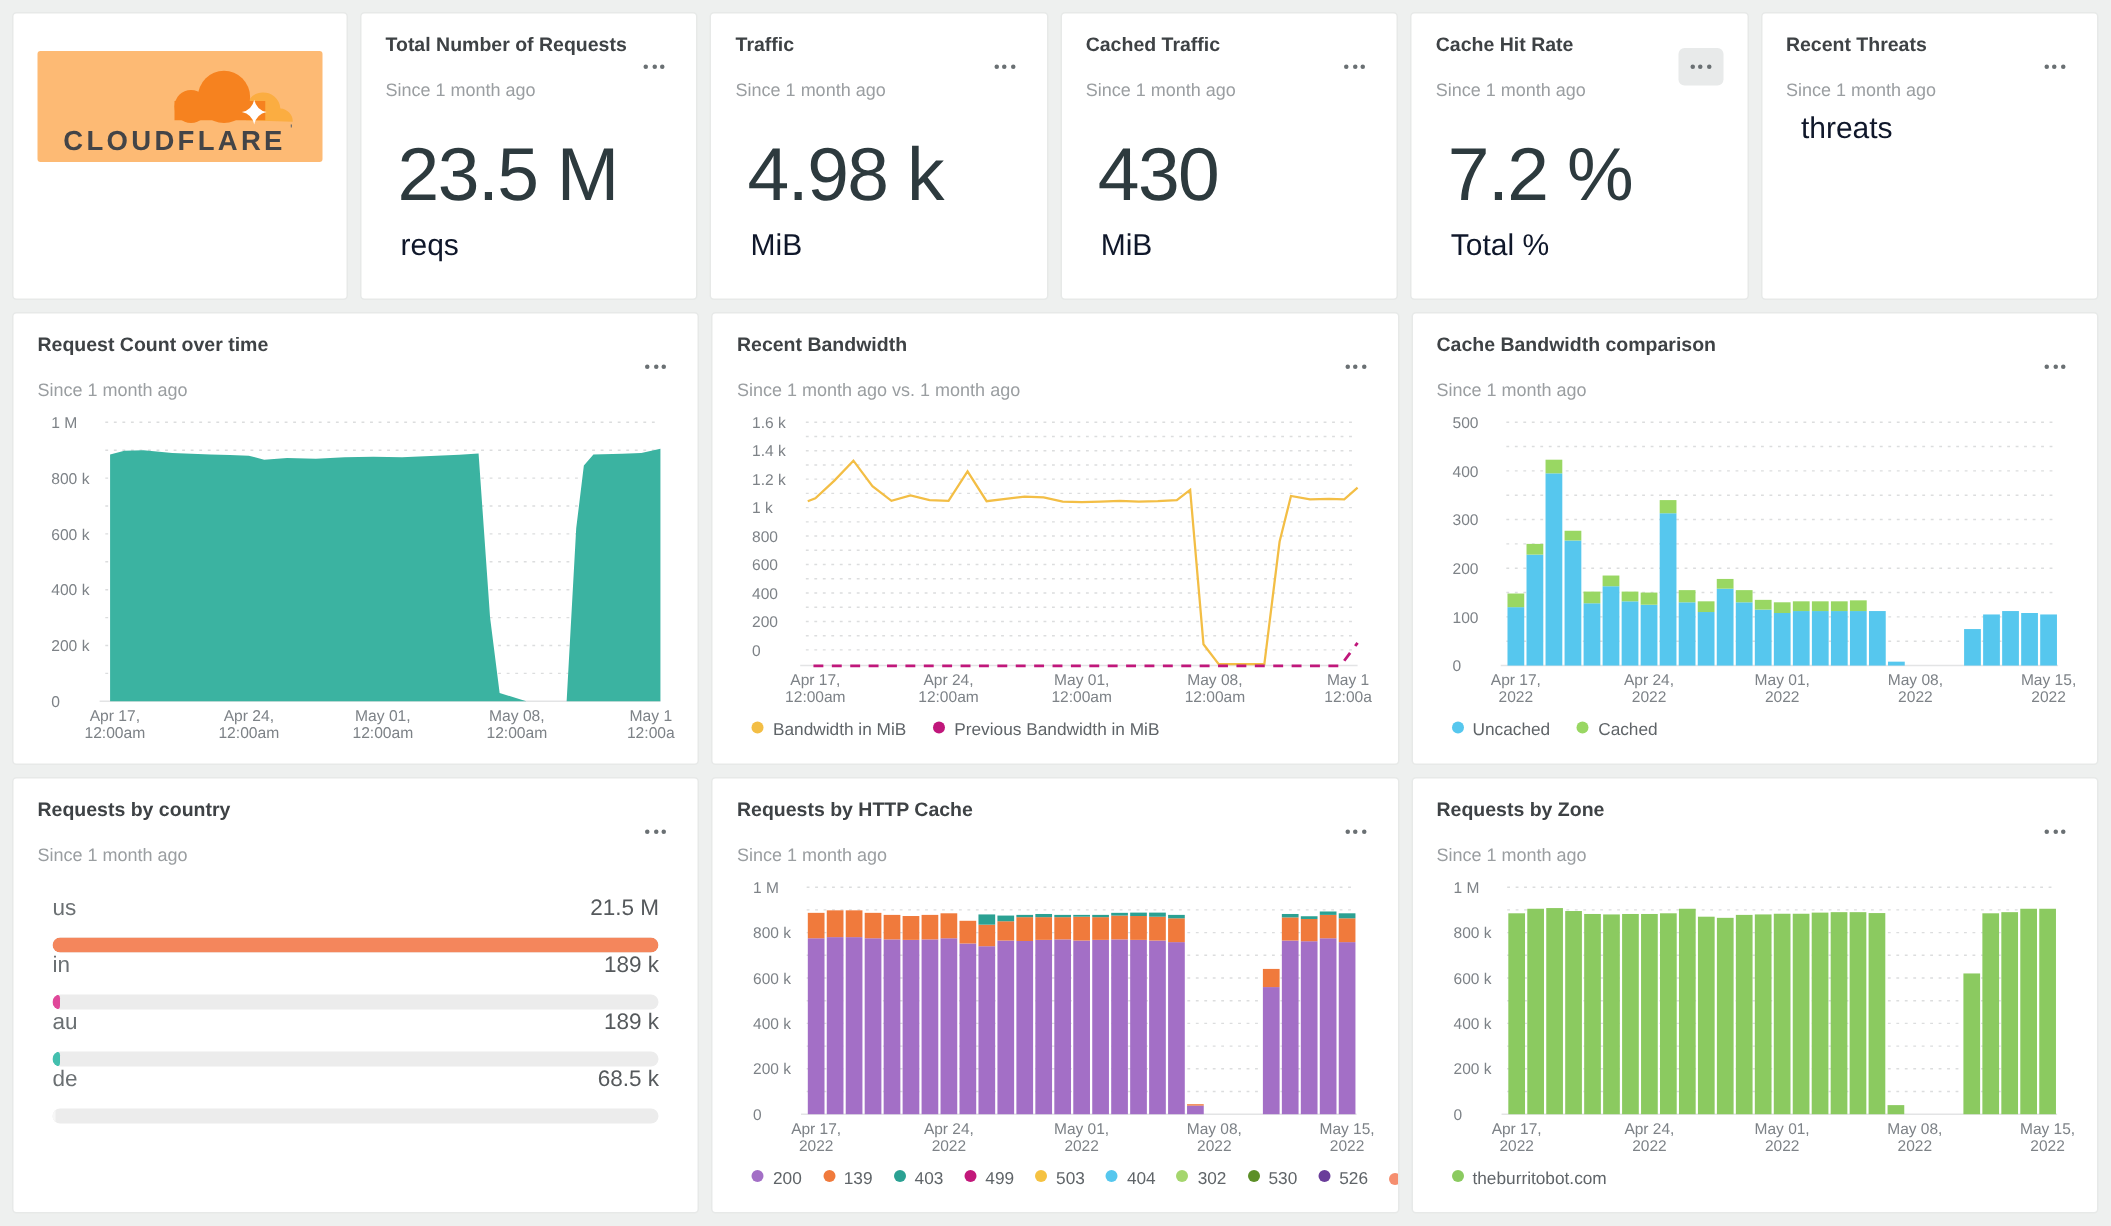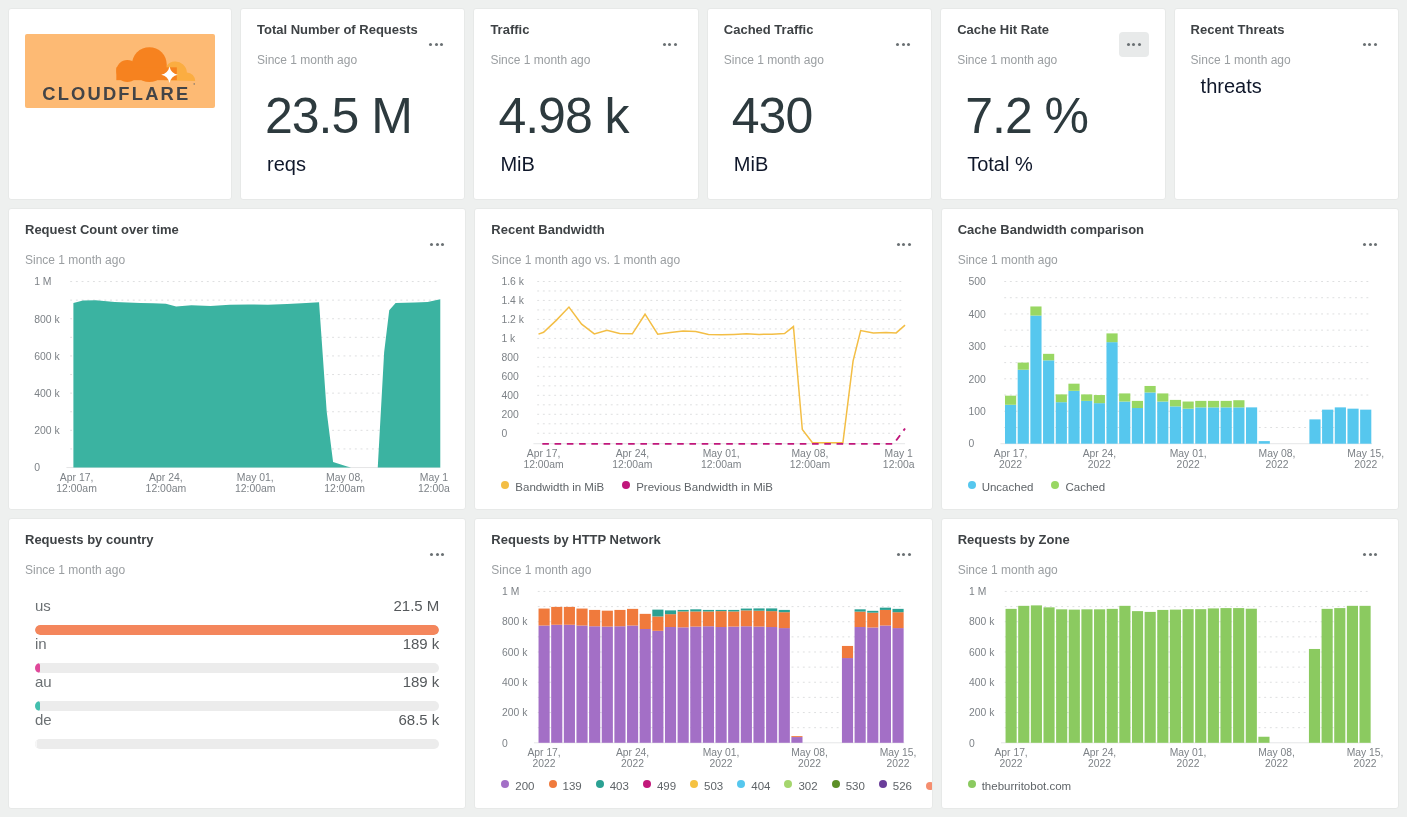--- a/index.html
+++ b/index.html
@@ -424,21 +424,21 @@
             <div class="ctrack" style="background: rgb(236, 236, 236);">
               <div class="cfill" style="width: 0.4%; background: rgb(247, 247, 247);"></div>
             </div>
           </div>
         </div>
     </section>
 
     <section class="panel">
       <div class="phead">
         <div>
-          <div class="ptitle">Requests by HTTP Network</div>
+          <div class="ptitle">Requests by HTTP Cache</div>
           <div class="psub">Since 1 month ago</div>
         </div>
         <button class="dots">
             <span class="di">
               <i></i>
               <i></i>
               <i></i>
             </span>
           </button>
       </div>

